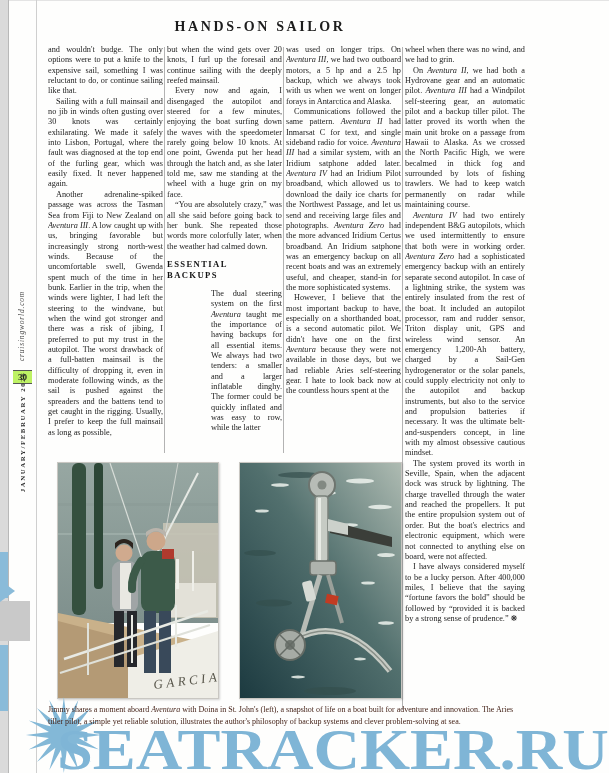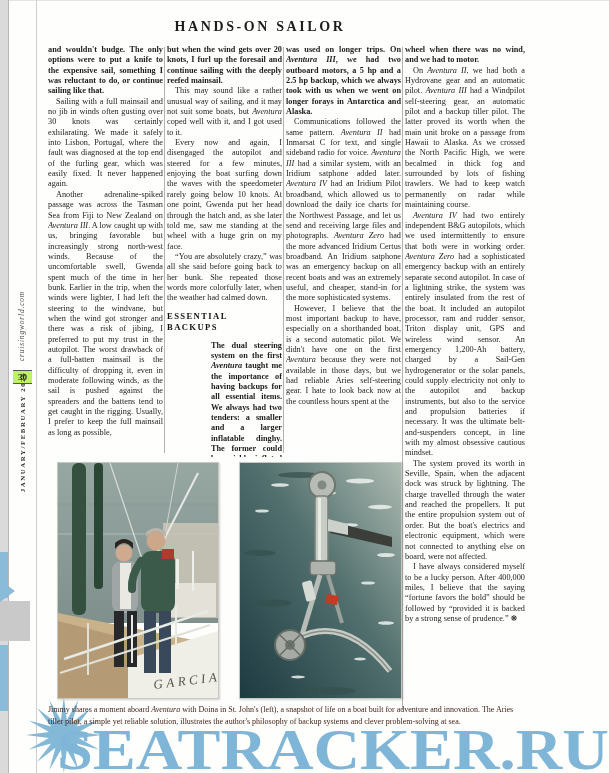--- a/index.html
+++ b/index.html
@@ -22,21 +22,21 @@
     border-top:1px solid #555; border-bottom:1px solid #555; padding:1px 0;
     font-weight:bold; font-size:9px; color:#222; background:#bef264; }
 
   .col { position:absolute; top:45px; width:115px; font-size:8.25px; line-height:10.35px;
     text-align:justify; color:#1c1c1c; overflow:hidden; }
   #col-1 { left:48px;   height:412px; }
   #col-2 { left:167px;  height:412px; }
   #col-3 { left:286px;  height:414px; }
   #col-4 { left:405px;  width:120px; height:668px; }
   .col p { margin:0; text-indent:8px; }
-  .col p.flush { text-indent:0;font-weight:bold; }
+  .col p.flush { text-indent:0; }
   .col h3 { margin:7px 0 8px 0; font-size:8.6px; line-height:11px; letter-spacing:1.4px;
     white-space:pre-line; font-weight:bold; color:#111; }
   .col h3 + p { text-indent:0;margin-left:44px; }
 
   .col-divider { position:absolute; top:47px; width:1px; background:#b3b3b3; }
   #divider-1 { left:164px; height:406px; }
   #divider-2 { left:283px; height:406px; }
   #divider-3 { left:402px; height:663px; }
 
   .photo { position:absolute; top:462px; height:235px; border:1px solid #c9c7c2;
@@ -71,34 +71,33 @@
 <div class="pagenum-box">30</div>
 <div class="vtext issue-vtext">JANUARY/FEBRUARY 2026</div>
 
 <div class="col" id="col-1">
     <p class="flush">and wouldn't budge. The only options were to put a knife to the expensive sail, something I was reluctant to do, or continue sailing like that.</p>
     <p>Sailing with a full mainsail and no jib in winds often gusting over 30 knots was certainly exhilarating. We made it safely into Lisbon, Portugal, where the fault was diagnosed at the top end of the furling gear, which was easily fixed. It never happened again.</p>
     <p>Another adrenaline-spiked passage was across the Tasman Sea from Fiji to New Zealand on <i>Aventura III</i>. A low caught up with us, bringing favorable but increasingly strong north-west winds. Because of the uncomfortable swell, Gwenda spent much of the time in her bunk. Earlier in the trip, when the winds were lighter, I had left the steering to the windvane, but when the wind got stronger and there was a risk of jibing, I preferred to put my trust in the autopilot. The worst drawback of a full-batten mainsail is the difficulty of dropping it, even in moderate following winds, as the sail is pushed against the spreaders and the battens tend to get caught in the rigging. Usually, I prefer to keep the full mainsail as long as possible,</p>
   </div>
 <div class="col" id="col-2">
     <p class="flush">but when the wind gets over 20 knots, I furl up the foresail and continue sailing with the deeply reefed mainsail.</p>
-    <p>This may sound like a rather unusual way of sailing, and it may not suit some boats, but <i>Aventura</i> coped well with it, and I got used to it.</p>
     <p>Every now and again, I disengaged the autopilot and steered for a few minutes, enjoying the boat surfing down the waves with the speedometer rarely going below 10 knots. At one point, Gwenda put her head through the hatch and, as she later told me, saw me standing at the wheel with a huge grin on my face.</p>
     <p>“You are absolutely crazy,” was all she said before going back to her bunk. She repeated those words more colorfully later, when the weather had calmed down.</p>
     <h3>ESSENTIAL
 BACKUPS</h3>
     <p class="flush">The dual steering system on the first <i>Aventura</i> taught me the importance of having backups for all essential items. We always had two tenders: a smaller and a larger inflatable dinghy. The former could be quickly inflated and was easy to row, while the latter</p>
   </div>
 <div class="col" id="col-3">
     <p class="flush">was used on longer trips. On <i>Aventura III</i>, we had two outboard motors, a 5 hp and a 2.5 hp backup, which we always took with us when we went on longer forays in Antarctica and Alaska.</p>
     <p>Communications followed the same pattern. <i>Aventura II</i> had Inmarsat C for text, and single sideband radio for voice. <i>Aventura III</i> had a similar system, with an Iridium satphone added later. <i>Aventura IV</i> had an Iridium Pilot broadband, which allowed us to download the daily ice charts for the Northwest Passage, and let us send and receiving large files and photographs. <i>Aventura Zero</i> had the more advanced Iridium Certus broadband. An Iridium satphone was an emergency backup on all recent boats and was an extremely useful, and cheaper, stand-in for the more sophisticated systems.</p>
     <p>However, I believe that the most important backup to have, especially on a shorthanded boat, is a second automatic pilot. We didn't have one on the first <i>Aventura</i> because they were not available in those days, but we had reliable Aries self-steering gear. I hate to look back now at the countless hours spent at the</p>
   </div>
 <div class="col" id="col-4">
-    <p class="flush">wheel when there was no wind, and we had to motor.</p>
+    <p class="flush">wheel when there was no wind, and we had to grin.</p>
     <p>On <i>Aventura II</i>, we had both a Hydrovane gear and an automatic pilot. <i>Aventura III</i> had a Windpilot self-steering gear, an automatic pilot and a backup tiller pilot. The latter proved its worth when the main unit broke on a passage from Hawaii to Alaska. As we crossed the North Pacific High, we were becalmed in thick fog and surrounded by lots of fishing trawlers. We had to keep watch permanently on radar while maintaining course.</p>
     <p><i>Aventura IV</i> had two entirely independent B&amp;G autopilots, which we used intermittently to ensure that both were in working order. <i>Aventura Zero</i> had a sophisticated emergency backup with an entirely separate second autopilot. In case of a lightning strike, the system was entirely insulated from the rest of the boat. It included an autopilot processor, ram and rudder sensor, Triton display unit, GPS and wireless wind sensor. An emergency 1,200-Ah battery, charged by a Sail-Gen hydrogenerator or the solar panels, could supply electricity not only to the autopilot and backup instruments, but also to the service and propulsion batteries if necessary. It was the ultimate belt-and-suspenders concept, in line with my almost obsessive cautious mindset.</p>
     <p>The system proved its worth in Seville, Spain, when the adjacent dock was struck by lightning. The charge travelled through the water and reached the propellers. It put the entire propulsion system out of order. But the boat's electrics and electronic equipment, which were not connected to anything else on board, were not affected.</p>
     <p>I have always considered myself to be a lucky person. After 400,000 miles, I believe that the saying “fortune favors the bold” should be followed by “provided it is backed by a strong sense of prudence.” ❋</p>
   </div>
 
 <div class="col-divider" id="divider-1"></div>
 <div class="col-divider" id="divider-2"></div>
 <div class="col-divider" id="divider-3"></div>
 

